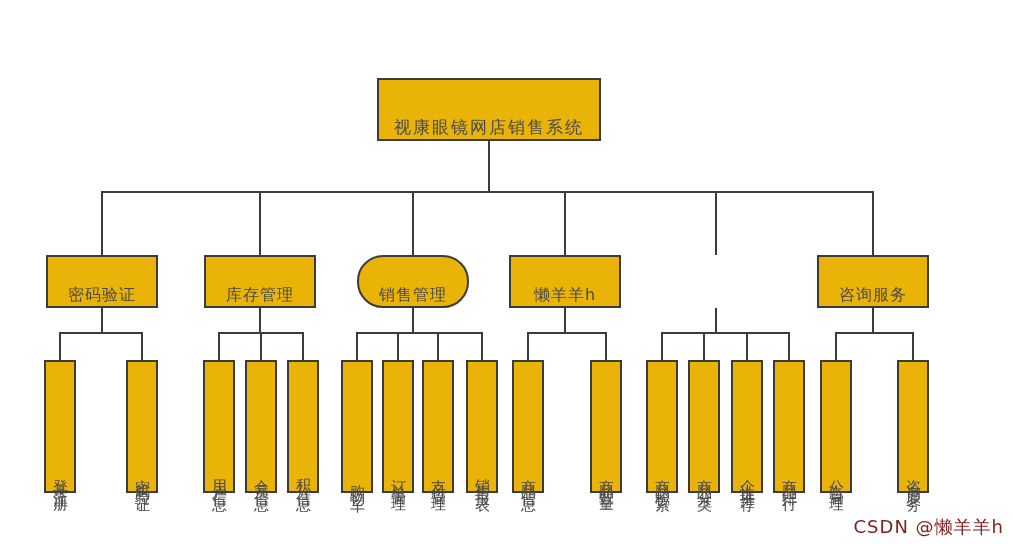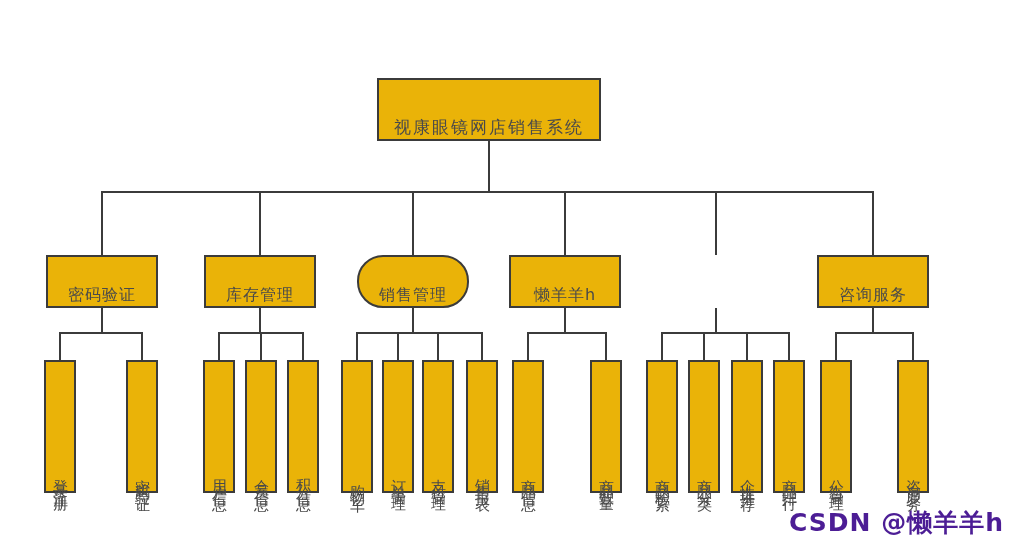--- a/index.html
+++ b/index.html
@@ -40,24 +40,23 @@
     writing-mode: vertical-rl;
     text-orientation: upright;
     font-size: 15px;
     letter-spacing: 6px;
     line-height: 1;
   }
   .watermark {
     position: absolute;
     right: 8px;
     bottom: 6px;
-    font-size: 25px;
-    color: #4c1d95;
+    font-size: 18px;
+    color: #7f1d1d;
     letter-spacing: 1px;
-    font-weight: bold;
   }
 </style>
 </head>
 <body>
 
 <div class="canvas" id="canvas">
   <div class="node root">
     <span>视康眼镜网店销售系统</span>
   </div>
   <div class="watermark">CSDN @懒羊羊h</div>

